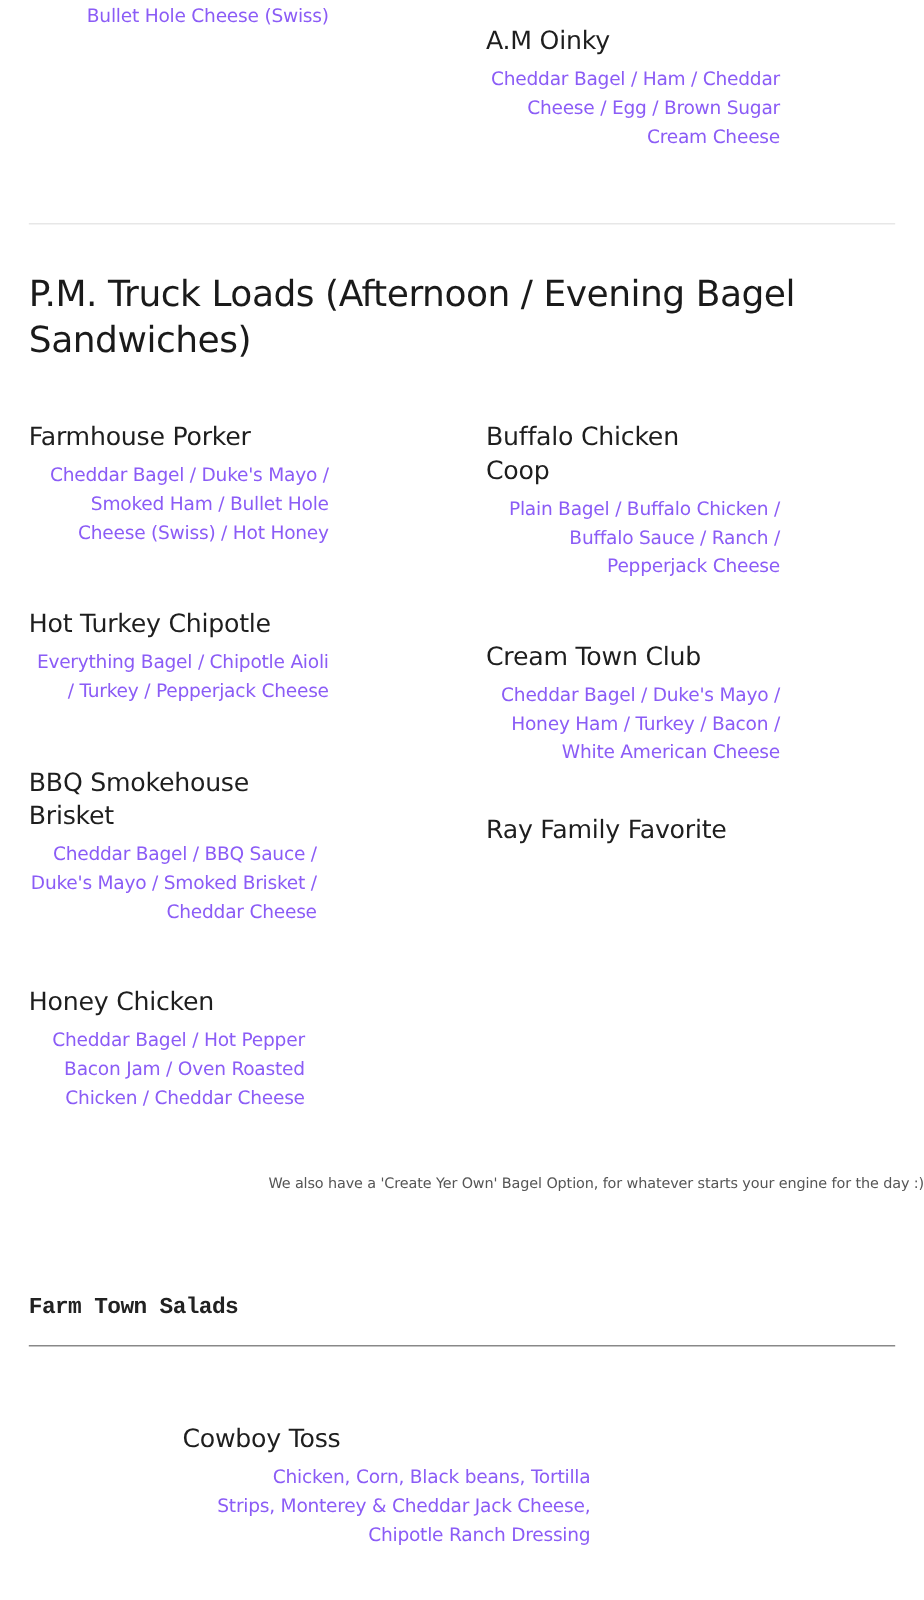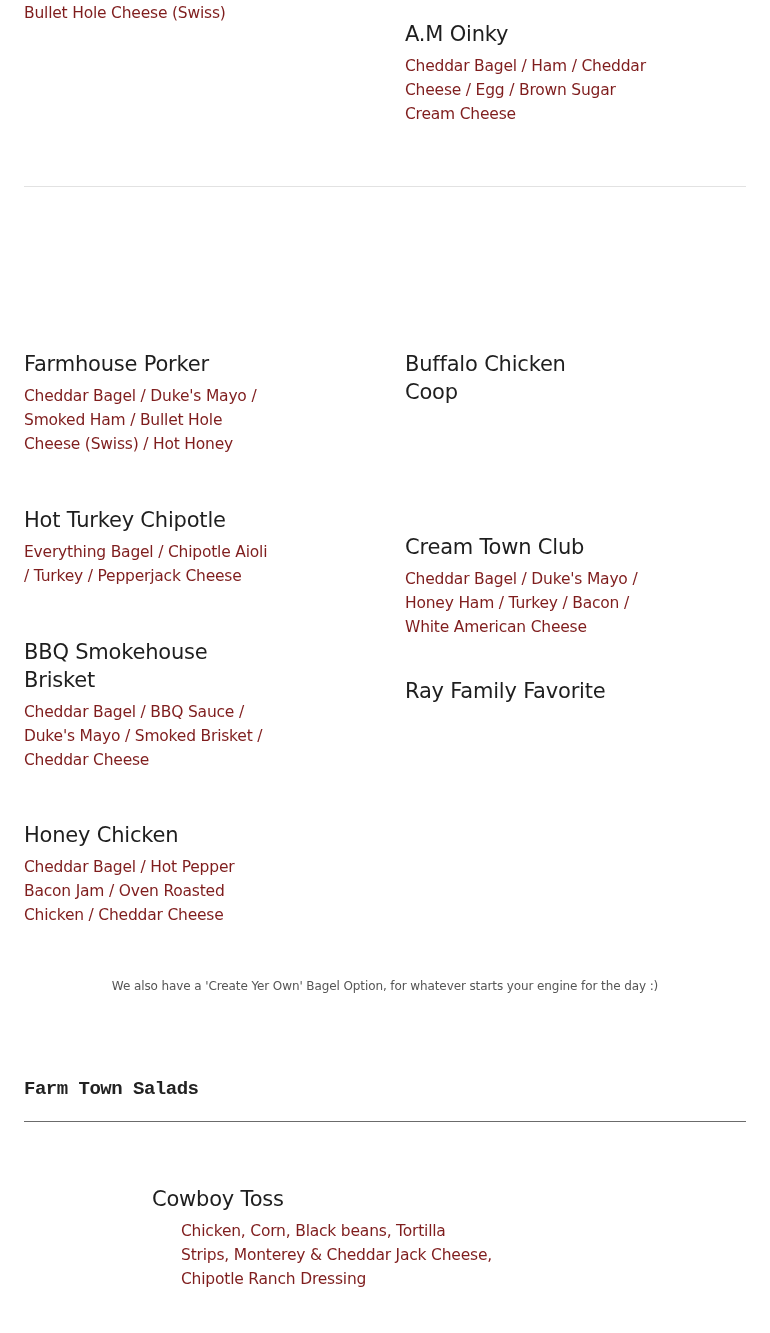--- a/index.html
+++ b/index.html
@@ -1,42 +1,43 @@
 <!DOCTYPE html>
 <html><head>
 <meta charset="utf-8">
 <style>
   html, body { margin: 0; padding: 0; background: #ffffff; }
   body { width: 770px; height: 1333px; position: relative; overflow: hidden;
          font-family: "DejaVu Sans", sans-serif; color: #222; }
   .abs { position: absolute; }
   .item-title { font-size: 21px; line-height: 28px; color: #1e1e1e; font-weight: normal; letter-spacing: -0.2px; }
-  .item-desc { font-size: 15.5px; line-height: 24px; color: #7f1d1d; letter-spacing: -0.2px; }
+  .item-desc { font-size: 15.5px; line-height: 24px; color: #8b5cf6; letter-spacing: -0.2px; text-align: right; }
   .col-l { left: 24px; width: 250px; }
   .col-r { left: 405px; width: 245px; }
   .divider-light { left: 24px; width: 722px; height: 1px; background: #e2e2e2; }
   .divider-dark { left: 24px; width: 722px; height: 1px; background: #6b6b6b; }
   .section-title { font-size: 30px; line-height: 38px; color: #1a1a1a; letter-spacing: -0.4px; }
   .section-sub { font-size: 14px; line-height: 18px; color: #555; letter-spacing: -0.2px; }
-  .note { font-size: 12px; line-height: 16px; color: #555; text-align: center; left: 0; width: 770px; letter-spacing: -0.1px; }
+  .note { font-size: 12px; line-height: 16px; color: #555; text-align: right; left: 0; width: 770px; letter-spacing: -0.1px; }
   .salads-title { font-family: "Liberation Mono", monospace; font-weight: bold; font-size: 19px; line-height: 24px; color: #222; letter-spacing: -0.5px; }
 </style>
 </head>
 <body>
 
 <div class="abs item-desc col-l" style="top:1px;">Bullet Hole Cheese (Swiss)</div>
 
 <div class="abs col-r" style="top:20px;">
   <div class="item-title">A.M Oinky</div>
   <div class="item-desc" style="margin-top:6px;">Cheddar Bagel / Ham / Cheddar Cheese / Egg / Brown Sugar Cream Cheese</div>
 </div>
 
 <div class="abs divider-light" style="top:186px;"></div>
 
 <div class="abs" style="left:24px; top:227px; width:700px;">
+  <div class="section-title">P.M. Truck Loads (Afternoon / Evening Bagel Sandwiches)</div>
 </div>
 
 <div class="abs col-l" style="top:350px;">
   <div class="item-title">Farmhouse Porker</div>
   <div class="item-desc" style="margin-top:6px;">Cheddar Bagel / Duke's Mayo / Smoked Ham / Bullet Hole Cheese (Swiss) / Hot Honey</div>
 </div>
 
 <div class="abs col-l" style="top:506px;">
   <div class="item-title">Hot Turkey Chipotle</div>
   <div class="item-desc" style="margin-top:6px;">Everything Bagel / Chipotle Aioli / Turkey / Pepperjack Cheese</div>
@@ -47,20 +48,21 @@
   <div class="item-desc" style="margin-top:6px;">Cheddar Bagel / BBQ Sauce / Duke's Mayo / Smoked Brisket / Cheddar Cheese</div>
 </div>
 
 <div class="abs col-l" style="top:821px; width:230px;">
   <div class="item-title">Honey Chicken</div>
   <div class="item-desc" style="margin-top:6px;">Cheddar Bagel / Hot Pepper Bacon Jam / Oven Roasted Chicken / Cheddar Cheese</div>
 </div>
 
 <div class="abs col-r" style="top:350px;">
   <div class="item-title" style="width:190px;">Buffalo Chicken Coop</div>
+  <div class="item-desc" style="margin-top:6px;">Plain Bagel / Buffalo Chicken / Buffalo Sauce / Ranch / Pepperjack Cheese</div>
 </div>
 
 <div class="abs col-r" style="top:533px;">
   <div class="item-title">Cream Town Club</div>
   <div class="item-desc" style="margin-top:6px;">Cheddar Bagel / Duke's Mayo / Honey Ham / Turkey / Bacon / White American Cheese</div>
 </div>
 
 <div class="abs col-r" style="top:677px;">
   <div class="item-title">Ray Family Favorite</div>
 </div>

